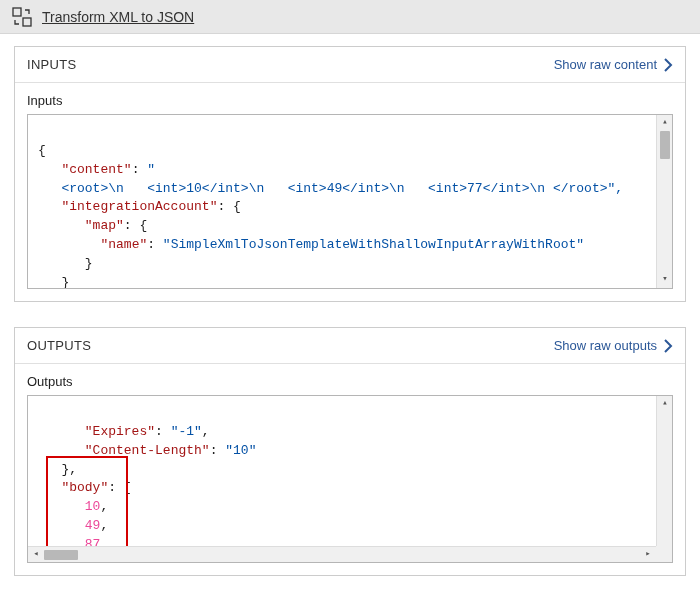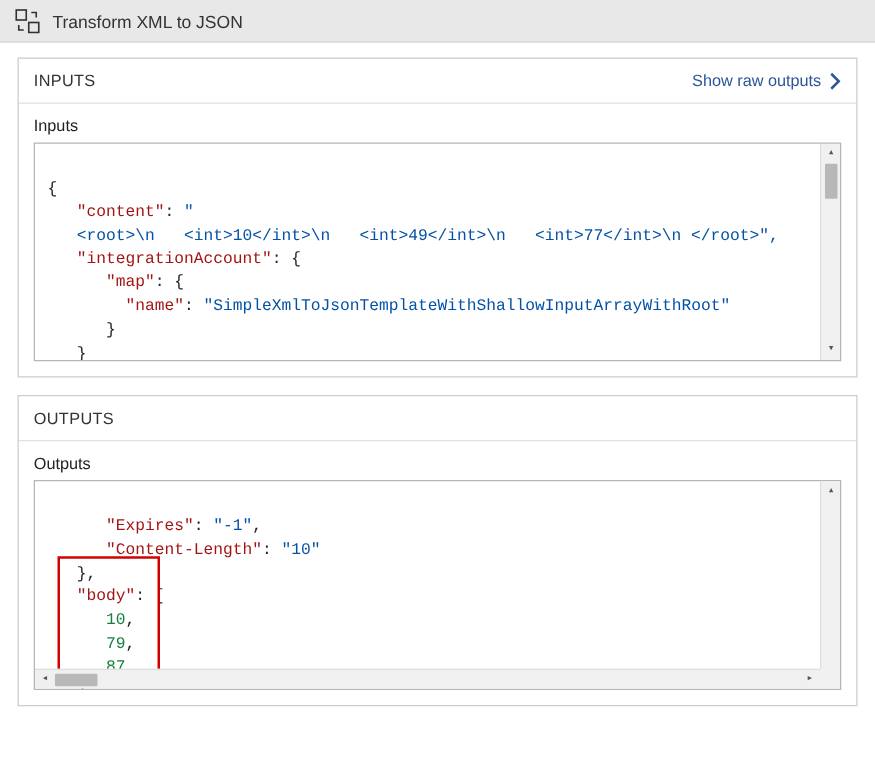--- a/index.html
+++ b/index.html
@@ -12,40 +12,41 @@
       font-size: 13px;
       color: #323130;
     }
     .header {
       display: flex;
       align-items: center;
       height: 34px;
       background: #e8e8e8;
       border-bottom: 1px solid #d6d6d6;
       padding: 0 12px;
+      text-decoration: underline;
     }
     .header-icon {
       width: 20px;
       height: 20px;
       margin-right: 10px;
       display: flex;
       align-items: center;
       justify-content: center;
     }
     .header-title {
       font-size: 14px;
       color: #333;
     }
     .content {
       padding: 12px 14px 0 14px;
     }
     .panel {
       border: 1px solid #ccc;
       background: #fff;
-      margin-bottom: 14px;
+      margin-bottom: 25px;
     }
     .panel-header {
       display: flex;
       align-items: center;
       justify-content: space-between;
       height: 36px;
       border-bottom: 1px solid #e0e0e0;
       padding: 0 12px;
     }
     .panel-title {
@@ -147,21 +148,21 @@
       position: absolute;
       right: 0;
       bottom: 0;
       width: 16px;
       height: 16px;
       background: #f0f0f0;
     }
     .p { color: #222; }
     .key { color: #a31515; }
     .str { color: #0451a5; }
-    .num { color: #15803d; }
+    .num { color: #ec4899; }
     .tag { color: #0451a5; text-align: center; }
     .highlight-box {
       border: 2px solid #d40000;
       position: absolute;
       pointer-events: none;
     }
   </style>
 </head>
 <body>
 
@@ -176,21 +177,21 @@
   </span>
   <span class="header-title">Transform XML to JSON</span>
 </div>
 
 <div class="content">
 
   <div class="panel">
     <div class="panel-header">
       <span class="panel-title">INPUTS</span>
       <span class="show-raw">
-        <span>Show raw outputs</span>
+        <span>Show raw content</span>
         <span class="chevron-right">
           <svg width="10" height="14" viewBox="0 0 10 14">
               <path d="M2 1 L8 7 L2 13" fill="none" stroke="#2b5797" stroke-width="2"></path>
             </svg>
         </span>
       </span>
     </div>
     <div class="panel-body">
       <div class="sub-label">Inputs</div>
       <div class="code-box inputs-code">
@@ -208,30 +209,38 @@
           <div class="scroll-thumb-v" style="top:16px; height:28px;"></div>
           <div class="scroll-arrow down">▾</div>
         </div>
       </div>
     </div>
   </div>
 
   <div class="panel">
     <div class="panel-header">
       <span class="panel-title">OUTPUTS</span>
+      <span class="show-raw">
+        <span>Show raw outputs</span>
+        <span class="chevron-right">
+          <svg width="10" height="14" viewBox="0 0 10 14">
+              <path d="M2 1 L8 7 L2 13" fill="none" stroke="#2b5797" stroke-width="2"></path>
+            </svg>
+        </span>
+      </span>
     </div>
     <div class="panel-body">
       <div class="sub-label">Outputs</div>
       <div class="code-box outputs-code" style="padding-bottom:18px;">
       <span class="key">"Expires"</span><span class="p">: </span><span class="str">"-1"</span><span class="p">,</span>
       <span class="key">"Content-Length"</span><span class="p">: </span><span class="str">"10"</span>
    <span class="p">},</span>
    <span class="key">"body"</span><span class="p">: [</span>
       <span class="num">10</span><span class="p">,</span>
-      <span class="num">79</span><span class="p">,</span>
+      <span class="num">49</span><span class="p">,</span>
       <span class="num">87</span>
    <span class="p">]</span>
         <div class="highlight-box" style="left:18px; top:60px; width:82px; height:98px;"></div>
         <div class="scrollbar-v">
           <div class="scroll-arrow up">▴</div>
           <div class="scroll-arrow down">▾</div>
         </div>
         <div class="scrollbar-h">
           <div class="scroll-arrow-h left">◂</div>
           <div class="scroll-thumb-h" style="left:16px; width:34px;"></div>

